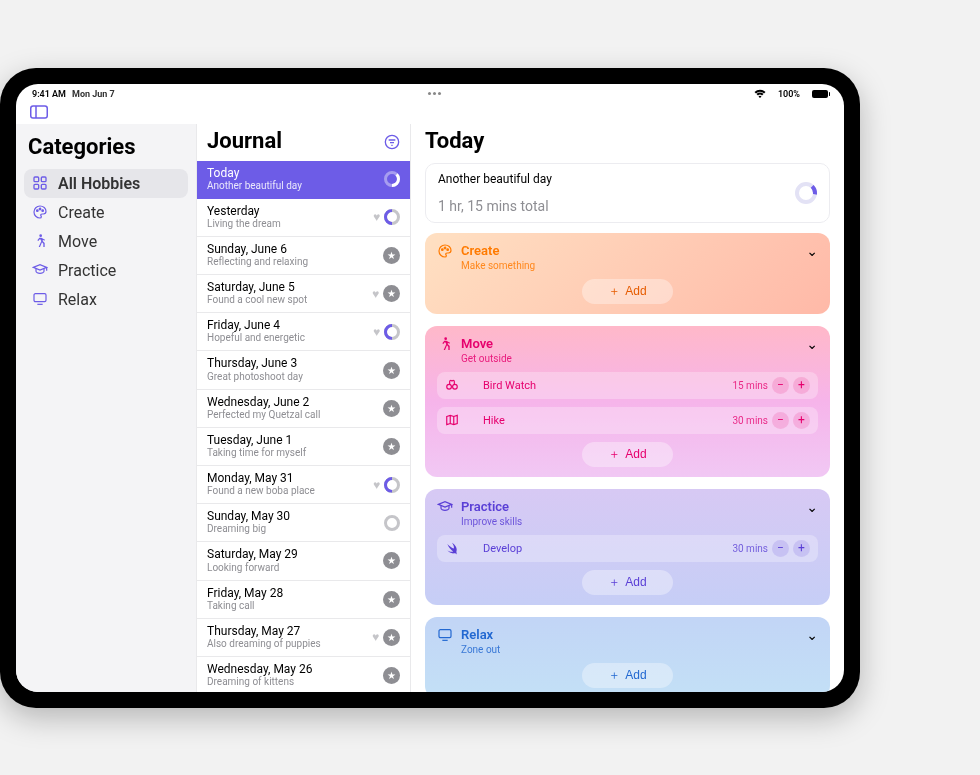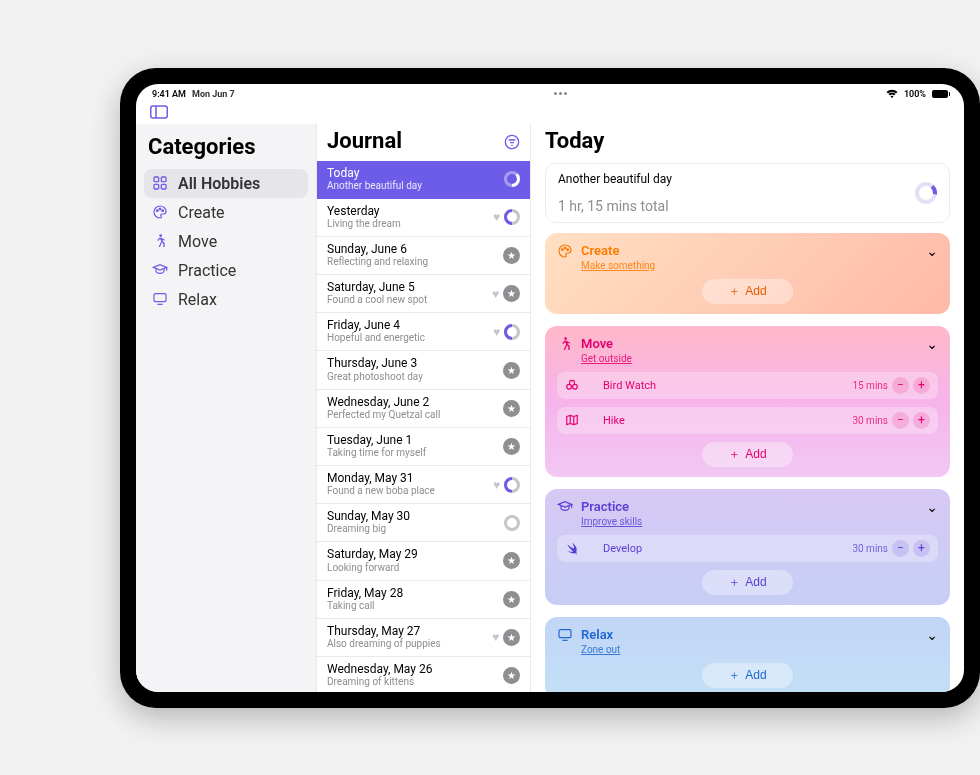--- a/index.html
+++ b/index.html
@@ -1,25 +1,25 @@
 <!DOCTYPE html>
 <html><head>
 <meta charset="utf-8">
 <style>
   * { box-sizing: border-box; margin: 0; padding: 0; }
   html, body { width: 980px; height: 775px; background: #f2f2f2; font-family: -apple-system, BlinkMacSystemFont, "Segoe UI", Roboto, Helvetica, Arial, sans-serif; overflow: hidden; }
-  .outer { width: 980px; height: 775px; display: flex; align-items: center; justify-content: flex-end; }
+  .outer { width: 980px; height: 775px; display: flex; align-items: center; justify-content: flex-start; }
   .bezel { width: 860px; height: 640px; background: #000; border-radius: 36px; padding: 16px; position: relative; box-shadow: 0 10px 30px rgba(0,0,0,.25); }
   .screen { width: 100%; height: 100%; background: #fff; border-radius: 22px; overflow: hidden; display: flex; flex-direction: column; }
 
   
   .status { height: 16px; display: flex; align-items: center; justify-content: space-between; font-size: 9px; padding: 4px 16px 0; color: #000; font-weight: 600; }
   .status .left { display: flex; gap: 6px; align-items: baseline; }
   .status .date { font-weight: 700; color: #333; }
-  .status .right { display: flex; gap: 6px; align-items: center; }
+  .status .right { display: flex; gap: 12px; align-items: center; }
   .battfill { display:inline-block; width:16px; height:8px; background:#000; border-radius:2px; position:relative;}
   .battfill::after { content:""; position:absolute; right:-2px; top:2px; width:1.5px; height:4px; background:#000; border-radius:1px; }
 
   .topdiv { height: 24px; display:flex; align-items:center; justify-content:space-between; padding: 0 14px; }
   .topdiv .licon svg, .topdiv .ricon svg { display:block; }
   .ellip { width:18px; display:flex; justify-content:center; gap:2px; }
   .ellip span { width:3px; height:3px; border-radius:50%; background:#888; }
 
   .cols { flex:1; display:flex; min-height:0; }
   .sidebar { width: 180px; background: #f4f4f6; padding: 6px 8px; }
@@ -53,21 +53,21 @@
   .bigring { width:22px; height:22px; border-radius:50%; border:4px solid #e3e2f5; position:relative; }
   .bigring::before { content:""; position:absolute; inset:-4px; border-radius:50%; border:4px solid #6d5ce7; clip-path: polygon(50% 50%, 100% 0, 100% 60%); }
 
   .card { border-radius:12px; margin-bottom:12px; padding:10px 12px; position:relative; }
   .card.create { background: linear-gradient(135deg, #ffe0c2 0%, #ffb9a8 100%); }
   .card.move   { background: linear-gradient(180deg, #ffb8c9 0%, #f6b4ea 50%, #f1c8f4 100%); }
   .card.practice { background: linear-gradient(180deg, #d7c9f4 0%, #c6cef6 100%); }
   .card.relax  { background: linear-gradient(180deg, #c2d5f6 0%, #c3e0f6 100%); }
   .card .chead { display:flex; align-items:flex-start; justify-content:space-between; }
   .card .ctitle { font-size:13px; font-weight:600; display:flex; align-items:center; gap:8px; }
-  .card .csub { font-size:10px; opacity:.85; margin-top:1px; margin-left:24px;text-decoration:underline; }
+  .card .csub { font-size:10px; opacity:.85; margin-top:1px; margin-left:24px; }
   .card.create .ctitle, .card.create .csub { color:#ff7a00; }
   .card.move .ctitle, .card.move .csub, .card.move .addbtn, .card.move .acttext { color:#e6006d; }
   .card.practice .ctitle, .card.practice .csub, .card.practice .addbtn, .card.practice .acttext { color:#5a3fd6; }
   .card.relax .ctitle, .card.relax .csub, .card.relax .addbtn { color:#2268d1; }
   .card.create .addbtn { color:#e65c00; }
   .chev { font-size:14px; }
   .addwrap { display:flex; justify-content:center; margin-top:8px; }
   .addbtn { background: rgba(255,255,255,.35); border:none; border-radius:16px; font-size:12px; font-weight:500; padding:4px 26px; cursor:pointer; display:flex; align-items:center; gap:5px; }
   .act { display:flex; align-items:center; justify-content:space-between; background: rgba(255,255,255,.28); border-radius:8px; padding:5px 8px; margin-top:8px; font-size:11px; }
   .act .al { display:flex; align-items:center; gap:24px; }

